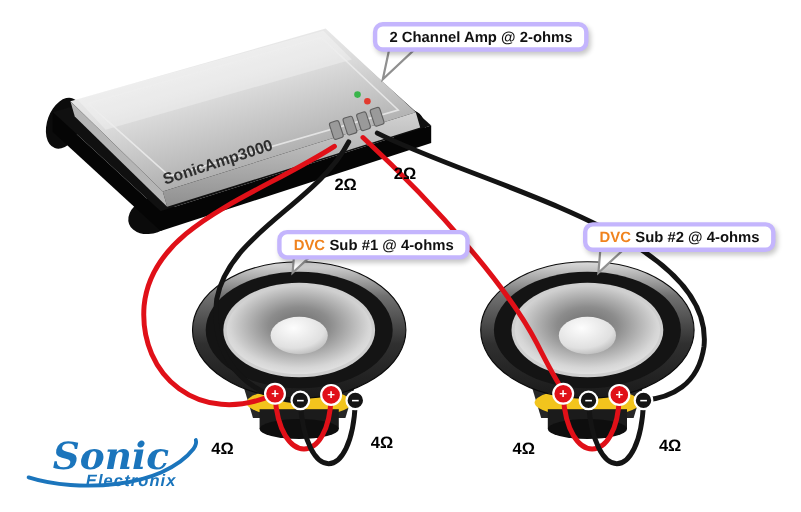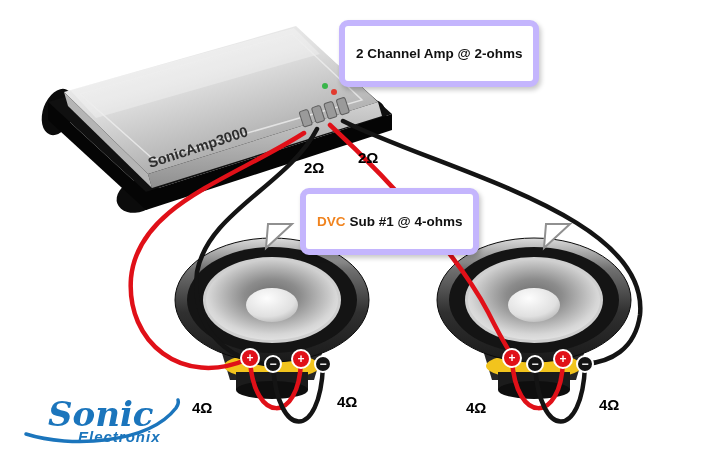--- a/index.html
+++ b/index.html
@@ -1,20 +1,20 @@
 <!DOCTYPE html>
 <html><head>
 <meta charset="utf-8">
 <style>
   html,body{margin:0;padding:0;background:#ffffff;}
   .stage{position:relative;width:728px;height:465px;background:#ffffff;overflow:hidden;
          font-family:"Liberation Sans",sans-serif;}
   .stage svg{position:absolute;left:0;top:0;}
-  .callout{position:absolute;background:#ffffff;border:6px solid #c4b5fd;border-radius:9px;
-           padding:20px 11px;font-size:13.5px;font-weight:bold;color:#111;white-space:nowrap;
+  .callout{position:absolute;background:#ffffff;border:4px solid #c4b5fd;border-radius:9px;
+           padding:2px 11px;font-size:13.5px;font-weight:bold;color:#111;white-space:nowrap;
            box-shadow:2px 3px 5px rgba(0,0,0,.22);text-align:center;}
   .callout .dvc{color:#f0831e;margin-right:4px;}
   .copyright{position:absolute;left:6px;top:447px;font-size:9px;color:#4d4d4d;}
   svg text.amp-model{font-size:14.5px;font-weight:bold;fill:#2e2e2e;font-family:"Liberation Sans",sans-serif;}
   svg text.ohm-label{font-size:15px;font-weight:bold;fill:#000;font-family:"Liberation Sans",sans-serif;}
   svg text.term-label{font-size:12px;font-weight:bold;fill:#fff;text-anchor:middle;font-family:"Liberation Sans",sans-serif;}
   svg text.logo-main{font-family:"DejaVu Serif",serif;font-style:italic;font-weight:bold;font-size:34px;}
   svg text.logo-sub{font-style:italic;font-weight:bold;font-size:15px;letter-spacing:1px;font-family:"Liberation Sans",sans-serif;}
 </style>
 </head>
@@ -148,19 +148,22 @@
     <path d="M26,434 C70,448 148,444 176,408 C178,405 179,403 178,400" fill="none" stroke-width="3.5" stroke-linecap="round" stroke="#1b75bc"></path>
     <text class="logo-main" x="48" y="426" fill="#1b75bc">Sonic</text>
     <text class="logo-sub" x="78" y="442" fill="#1b75bc">Electronix</text>
   </g>
 </svg>
 
 <div class="callout" style="left:339px;top:20px;">
   <span>2 Channel Amp @ 2-ohms</span>
 </div>
 
-<div class="callout" style="left:252px;top:188px;margin-left:48px;">
+<div class="callout" style="left:252px;top:209px;">
   <span class="dvc">DVC</span><span>Sub #1 @ 4-ohms</span>
 </div>
 
+<div class="callout" style="left:530px;top:202px;">
+  <span class="dvc">DVC</span><span>Sub #2 @ 4-ohms</span>
+</div>
 
 
 </div>
 
 </body></html>

